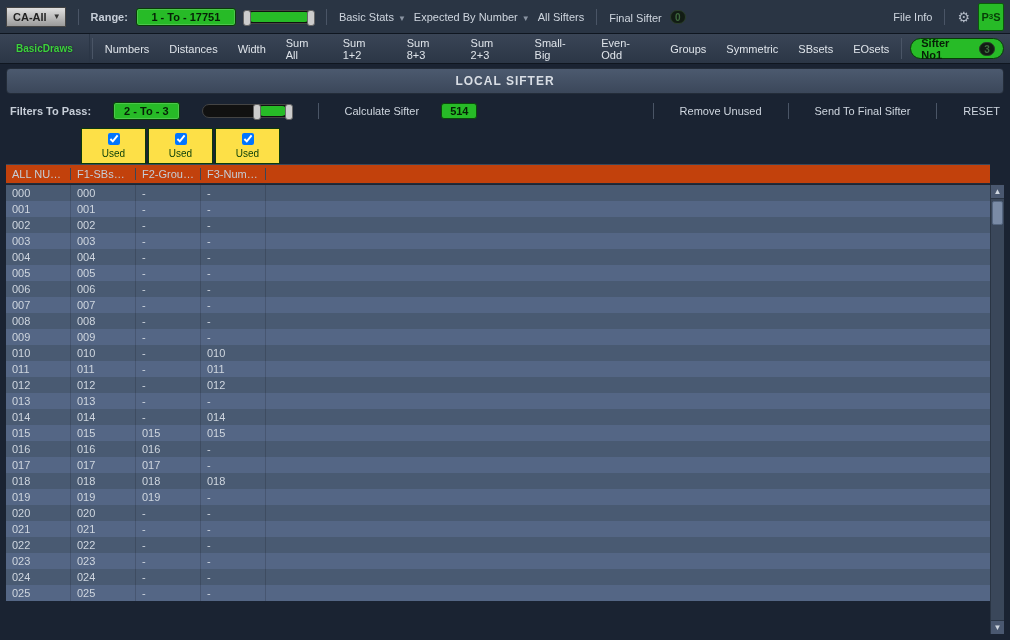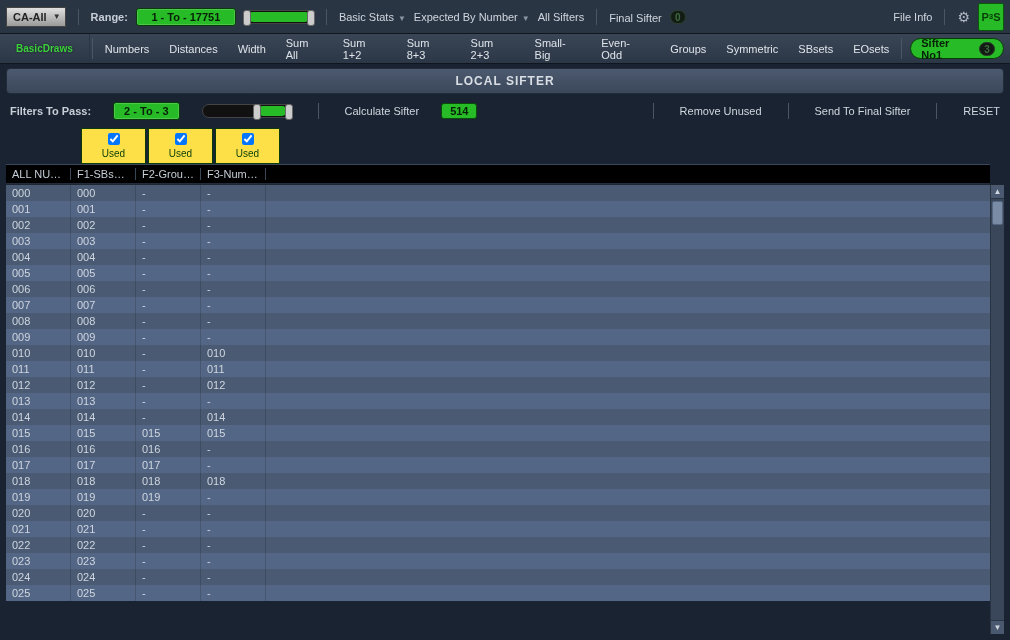--- a/index.html
+++ b/index.html
@@ -196,21 +196,21 @@
     display: flex; flex-direction: column; align-items: center; justify-content: center;
     color: #083d08;
     font-size: 10px;
     gap: 3px;
     padding: 3px 0;
   }
   .filtercell input[type=checkbox] { width: 12px; height: 12px; }
   .colhdr {
     display: flex;
     height: 20px;
-    background: #000000;
+    background: #c2410c;
     border-top: 1px solid #3a475a;
     border-bottom: 1px solid #222c3a;
     align-items: center;
     color: #c5cdd7;
     font-size: 11px;
     margin-right: 14px;
   }
   .colhdr .c { padding: 0 6px; width: 65px; overflow: hidden; white-space: nowrap; text-overflow: ellipsis; border-right: 1px solid #394658; }
   .colhdr .c:first-child { width: 65px; }
   .gridwrap {

